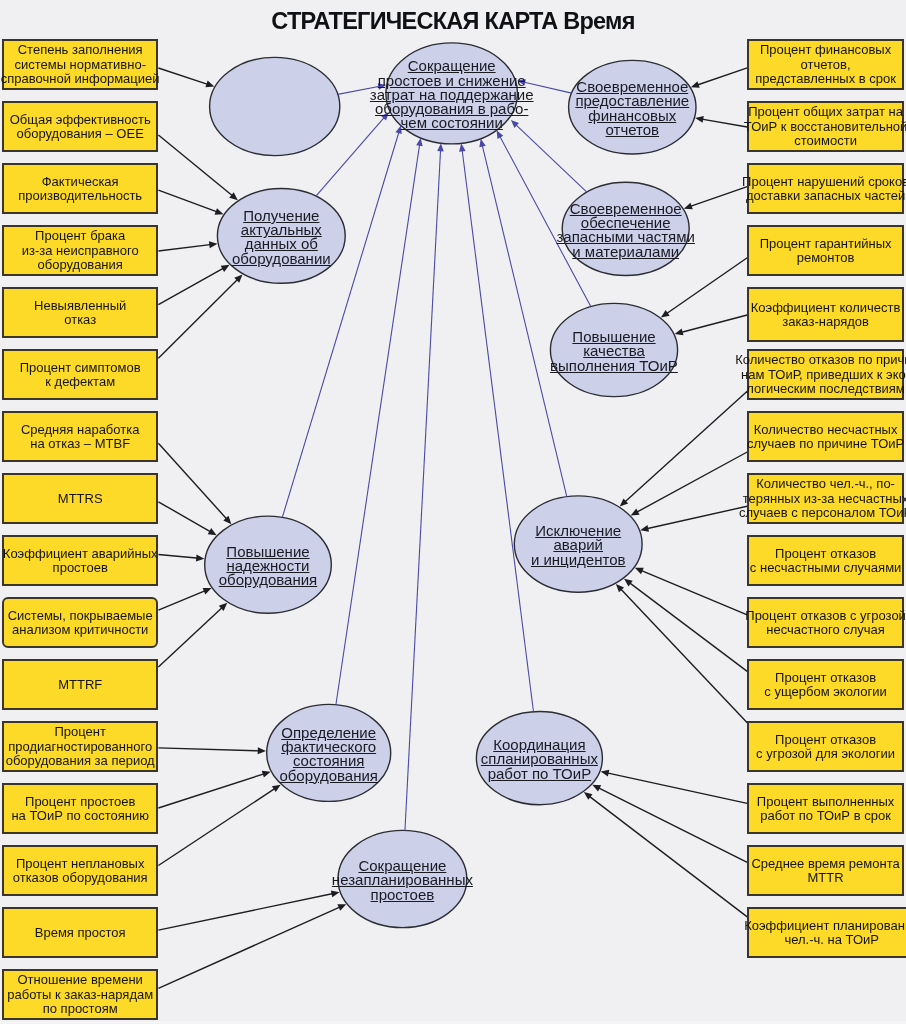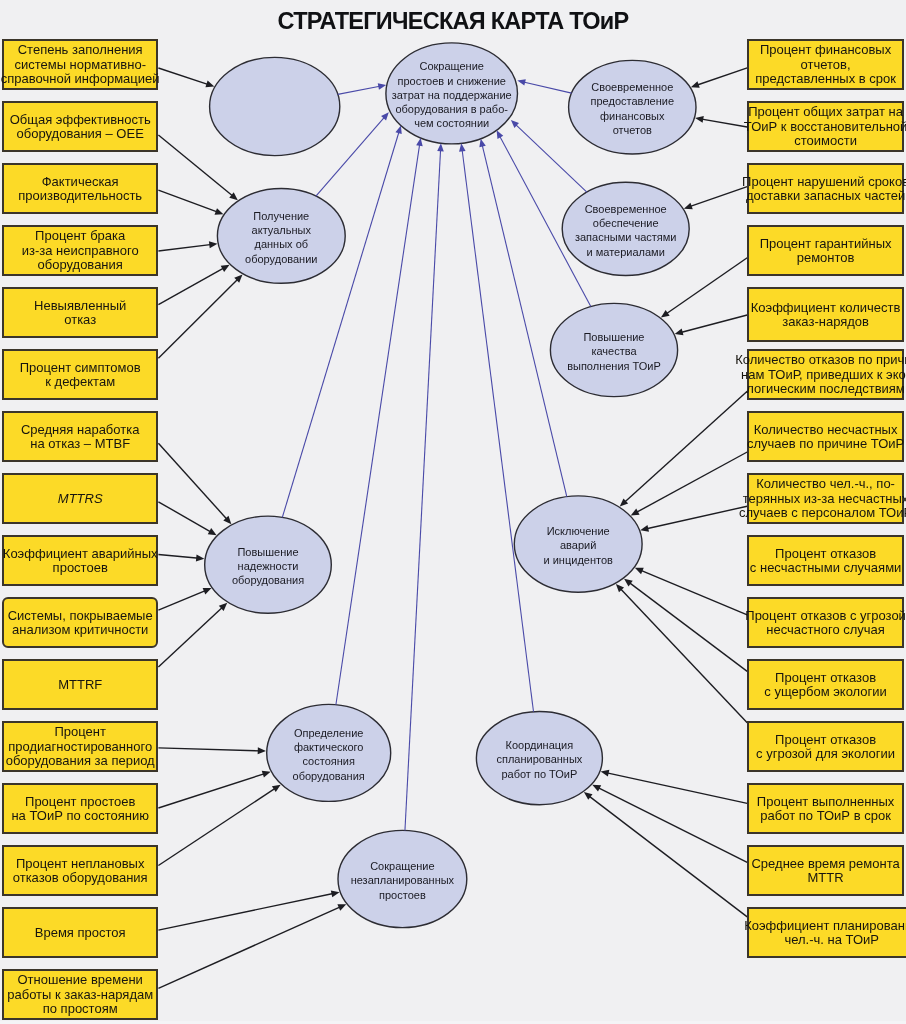--- a/index.html
+++ b/index.html
@@ -10,27 +10,27 @@
          font-size:23.5px;font-weight:bold;color:#101114;letter-spacing:-0.74px;
          line-height:24px;}
   svg#edges{position:absolute;left:0;top:0;width:906px;height:1024px;overflow:visible;}
   .kpi{position:absolute;box-sizing:border-box;background:#fcda27;border:2px solid #3b352a;
        display:flex;align-items:center;justify-content:center;text-align:center;
        font-size:13px;line-height:14.3px;color:#17150f;padding:0 1px;white-space:nowrap;}
   #bottom-band{position:absolute;left:0;top:1021px;width:906px;height:3px;
        background:#f4f4f6;pointer-events:none;}
   .node{position:absolute;box-sizing:border-box;
        display:flex;align-items:center;justify-content:center;text-align:center;
-       font-size:11px;line-height:14.2px;color:#1a1a22;pointer-events:none;white-space:nowrap;}
+       font-size:15px;line-height:14.2px;color:#1a1a22;pointer-events:none;white-space:nowrap;text-decoration:underline;}
 </style>
 </head>
 <body>
 
 <div id="stage">
-  <div id="title">СТРАТЕГИЧЕСКАЯ КАРТА ТОиР</div>
+  <div id="title">СТРАТЕГИЧЕСКАЯ КАРТА Время</div>
   <svg id="edges">
       <ellipse cx="451.7" cy="93.4" rx="65.8" ry="50.5" fill="#ccd1e9" stroke="#2c2c33" stroke-width="1.4"></ellipse>
       <ellipse cx="274.7" cy="106.5" rx="65.1" ry="49.1" fill="#ccd1e9" stroke="#2c2c33" stroke-width="1.4"></ellipse>
       <ellipse cx="281.3" cy="235.9" rx="63.9" ry="47.4" fill="#ccd1e9" stroke="#2c2c33" stroke-width="1.4"></ellipse>
       <ellipse cx="268" cy="564.7" rx="63.3" ry="48.6" fill="#ccd1e9" stroke="#2c2c33" stroke-width="1.4"></ellipse>
       <ellipse cx="328.7" cy="752.9" rx="62" ry="48.5" fill="#ccd1e9" stroke="#2c2c33" stroke-width="1.4"></ellipse>
       <ellipse cx="402.4" cy="879" rx="64.4" ry="48.6" fill="#ccd1e9" stroke="#2c2c33" stroke-width="1.4"></ellipse>
       <ellipse cx="539.4" cy="758.1" rx="63" ry="46.6" fill="#ccd1e9" stroke="#2c2c33" stroke-width="1.4"></ellipse>
       <ellipse cx="578.2" cy="544.1" rx="63.9" ry="48.2" fill="#ccd1e9" stroke="#2c2c33" stroke-width="1.4"></ellipse>
       <ellipse cx="614" cy="350" rx="63.6" ry="46.6" fill="#ccd1e9" stroke="#2c2c33" stroke-width="1.4"></ellipse>
@@ -212,21 +212,21 @@
       </div>
       <div class="kpi" style="left: 2px; top: 287.3px; width: 156.4px; height: 51.2px;">
         <span>Невыявленный<br>отказ</span>
       </div>
       <div class="kpi" style="left: 2px; top: 349.3px; width: 156.4px; height: 51.2px;">
         <span>Процент симптомов<br>к дефектам</span>
       </div>
       <div class="kpi" style="left: 2px; top: 411.3px; width: 156.4px; height: 51.2px;">
         <span>Средняя наработка<br>на отказ – MTBF</span>
       </div>
-      <div class="kpi" style="left: 2px; top: 473.3px; width: 156.4px; height: 51.2px; font-style: italic;">
+      <div class="kpi" style="left: 2px; top: 473.3px; width: 156.4px; height: 51.2px;">
         <span>MTTRS</span>
       </div>
       <div class="kpi" style="left: 2px; top: 535.3px; width: 156.4px; height: 51.2px;">
         <span>Коэффициент аварийных<br>простоев</span>
       </div>
       <div class="kpi" style="left: 2px; top: 597.3px; width: 156.4px; height: 51.2px; border-radius: 6px;">
         <span>Системы, покрываемые<br>анализом критичности</span>
       </div>
       <div class="kpi" style="left: 2px; top: 659.3px; width: 156.4px; height: 51.2px;">
         <span>MTTRF</span>

